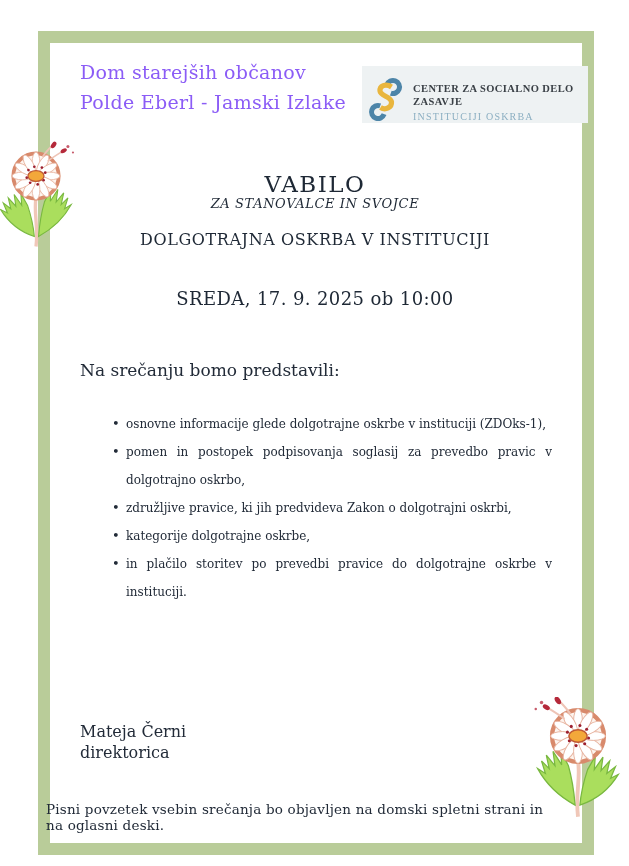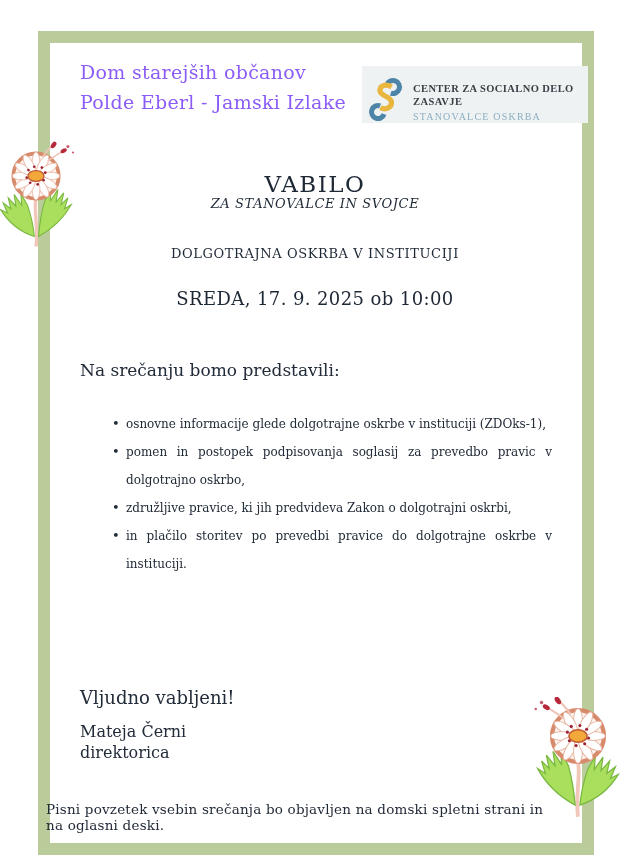--- a/index.html
+++ b/index.html
@@ -23,21 +23,21 @@
     margin-left:24px;
   }
   .logo-icon { width:40px; height:46px; margin:0 6px 0 5px; flex:0 0 auto; }
   .logo-text { display:flex; flex-direction:column; justify-content:center; }
   .logo-l1 { font-size:10.5px; font-weight:bold; color:#3a4046; letter-spacing:.4px; line-height:13px; }
   .logo-l3 { font-size:10px; color:#8cafc2; letter-spacing:1.2px; line-height:13px; margin-top:2px; }
 
   .center { position:absolute; left:60px; width:510px; text-align:center; z-index:2; color:#1e2835; }
   .title    { top:171px; font-size:23px; letter-spacing:1.5px; }
   .subtitle { top:196px; font-size:13px; letter-spacing:.6px;font-style:italic; }
-  .topic    { top:246px; font-size:13px; letter-spacing:.6px; }
+  .topic    { top:230px; font-size:16px; letter-spacing:.6px; }
   .datetime { top:288px; font-size:18px; letter-spacing:.4px; }
   .venue    { top:314px; font-size:18px; letter-spacing:.5px; }
 
   .intro { position:absolute; left:80px; top:360px; font-size:17px; z-index:2; }
 
   .bullets {
     position:absolute; left:100px; top:398px; width:440px; z-index:2;
     margin:12px; padding:0; list-style:none;
     font-size:12px; line-height:28px; text-align:justify;
   }
@@ -73,21 +73,21 @@
 
   <div class="logo">
     <svg class="logo-icon" viewBox="0 0 40 46" aria-hidden="true">
       <path d="M19.9 7.8 A6.5 6.5 0 1 1 23.8 16.1" fill="none" stroke="#4d85a8" stroke-width="5"></path>
       <path d="M17.1 37.2 A6.5 6.5 0 1 1 13.2 28.9" fill="none" stroke="#4d85a8" stroke-width="5"></path>
       <path d="M24.5 10 C 18.5 6, 12.5 9, 13 14 C 13.5 19, 24 19.5, 24.5 25 C 25 30.5, 18.5 33.5, 13.5 30.5" fill="none" stroke="#e9b63e" stroke-width="5.2"></path>
     </svg>
     <div class="logo-text">
       <div class="logo-l1">CENTER ZA SOCIALNO DELO</div>
       <div class="logo-l1">ZASAVJE</div>
-      <div class="logo-l3">STANOVALCE OSKRBA</div>
+      <div class="logo-l3">INSTITUCIJI OSKRBA</div>
     </div>
   </div>
 
   <svg class="flower flower-left" viewBox="0 0 100 130" aria-hidden="true">
     <path d="M50 66 C 47 84, 53 100, 50 124" fill="none" stroke="#f0c7b8" stroke-width="4"></path>
     <path d="M48 112 C 36 108, 20 100, 8 80 L16 84 L11 72 L20 79 L17 66 L26 76 L24 62 L33 75 L32 61 L40 75 C 44 87, 47 100, 48 112 Z" fill="#aade5d" stroke="#79b840" stroke-width="1.3"></path>
     <path d="M53 112 C 64 106, 80 96, 92 74 L84 79 L88 66 L80 74 L83 60 L74 71 L76 56 L67 70 L68 55 L60 71 C 56 85, 54 100, 53 112 Z" fill="#aade5d" stroke="#79b840" stroke-width="1.3"></path>
     <circle cx="50" cy="40" r="27" fill="#fdf4ee" stroke="#d88a6c" stroke-width="4.5"></circle>
     <g fill="#ffffff" stroke="#e7b39f" stroke-width="1">
       <ellipse cx="50" cy="24" rx="4.6" ry="12.5"></ellipse>
@@ -126,24 +126,24 @@
   <div class="center subtitle">ZA STANOVALCE IN SVOJCE</div>
   <div class="center topic">DOLGOTRAJNA OSKRBA V INSTITUCIJI</div>
   <div class="center datetime">SREDA, 17. 9. 2025 ob 10:00</div>
 
   <div class="intro">Na srečanju bomo predstavili:</div>
 
   <ul class="bullets">
     <li><span>osnovne informacije glede dolgotrajne oskrbe v instituciji (ZDOks-1),</span></li>
     <li><span>pomen in postopek podpisovanja soglasij za prevedbo pravic v dolgotrajno oskrbo,</span></li>
     <li><span>združljive pravice, ki jih predvideva Zakon o dolgotrajni oskrbi,</span></li>
+    <li><span>kategorije dolgotrajne oskrbe,</span></li>
     <li><span>in plačilo storitev po prevedbi pravice do dolgotrajne oskrbe v instituciji.</span></li>
   </ul>
 
-  <div class="closing">Vljudno vabljeni!</div>
   <div class="sig-name">Mateja Černi</div>
   <div class="sig-role">direktorica</div>
 
   <svg class="flower flower-right" viewBox="0 0 100 130" aria-hidden="true">
     <use href="#flower-shape"></use>
     <path d="M50 66 C 47 84, 53 100, 50 124" fill="none" stroke="#f0c7b8" stroke-width="4"></path>
     <path d="M48 112 C 36 108, 20 100, 8 80 L16 84 L11 72 L20 79 L17 66 L26 76 L24 62 L33 75 L32 61 L40 75 C 44 87, 47 100, 48 112 Z" fill="#aade5d" stroke="#79b840" stroke-width="1.3"></path>
     <path d="M53 112 C 64 106, 80 96, 92 74 L84 79 L88 66 L80 74 L83 60 L74 71 L76 56 L67 70 L68 55 L60 71 C 56 85, 54 100, 53 112 Z" fill="#aade5d" stroke="#79b840" stroke-width="1.3"></path>
     <circle cx="50" cy="40" r="27" fill="#fdf4ee" stroke="#d88a6c" stroke-width="4.5"></circle>
     <g fill="#ffffff" stroke="#e7b39f" stroke-width="1">

